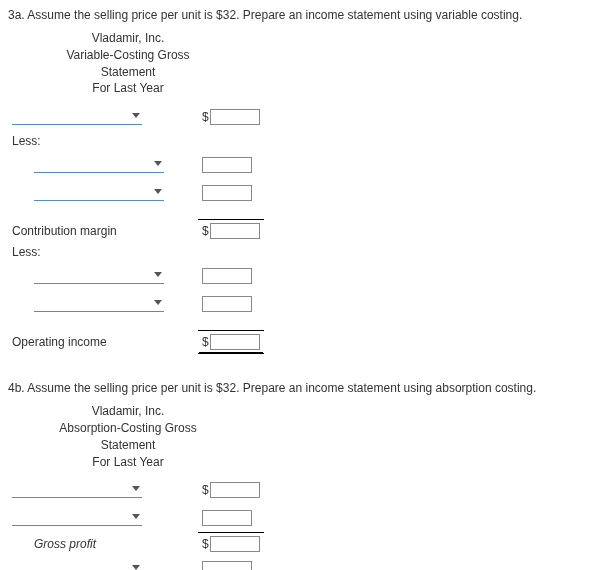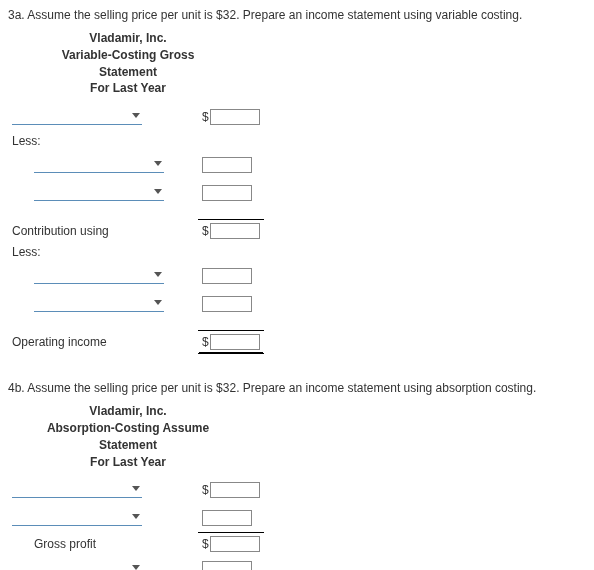--- a/index.html
+++ b/index.html
@@ -6,21 +6,21 @@
   font-family: Verdana, Arial, sans-serif;
   font-size: 12px;
   color: #333;
   margin: 0;
   padding: 8px;
   width: 594px;
   box-sizing: border-box;
 }
 .q-label { font-weight: normal; }
 .q-text { margin-bottom: 8px; }
-.title-block { text-align: center; font-weight: bold; margin-left: 20px; width: 200px; margin-bottom: 6px; line-height: 1.4; }
+.title-block { text-align: center; font-weight: normal; margin-left: 20px; width: 200px; margin-bottom: 6px; line-height: 1.4; }
 table { border-collapse: collapse; }
 td { padding: 3px 4px; vertical-align: middle; font-size: 12px; }
 .lbl-cell { width: 160px; }
 .val-cell { white-space: nowrap; }
 .select-box {
   border: none;
   border-bottom: 1px solid #5b8db8;
   background: #fff;
   width: 130px;
   height: 18px;
@@ -42,21 +42,21 @@
   border: 1px solid #888;
   width: 50px;
   height: 16px;
   font-size: 11px;
   padding: 0 2px;
   box-sizing: border-box;
 }
 .dollar { margin-right: 1px; }
 .underline-top { border-top: 1px solid #000; }
 .dbl-underline { border-top: 1px solid #000; box-shadow: 0 -3px 0 -1px #000; }
-.indent { padding-left: 26px; }
+.indent { padding-left: 26px; font-style: italic; }
 .section-gap { height: 18px; }
 .b-title .company { }
 </style>
 </head>
 <body>
 
 <div class="q-text">
   <span class="q-label">3a.</span>
   <span>Assume the selling price per unit is $32. Prepare an income statement using variable costing.</span>
 </div>
@@ -83,21 +83,21 @@
     <td class="val-cell"><input class="amount-input" style=""></td>
   </tr>
   <tr>
     <td class="lbl-cell indent"><span class="select-box"></span></td>
     <td class="val-cell"><input class="amount-input" style=""></td>
   </tr>
   <tr>
         <td colspan="2" style="height:6px"></td>
       </tr>
   <tr>
-    <td class="lbl-cell">Contribution using</td>
+    <td class="lbl-cell">Contribution margin</td>
     <td class="val-cell underline-top"><span class="dollar">$</span><input class="amount-input" style=""></td>
   </tr>
   <tr>
     <td class="lbl-cell">Less:</td>
     <td></td>
   </tr>
   <tr>
     <td class="lbl-cell indent"><span class="select-box"></span></td>
     <td class="val-cell"><input class="amount-input" style=""></td>
   </tr>
@@ -121,21 +121,21 @@
 
 <div class="section-gap"></div>
 
 <div class="q-text">
   <span class="q-label">4b.</span>
   <span>Assume the selling price per unit is $32. Prepare an income statement using absorption costing.</span>
 </div>
 
 <div class="title-block b-title">
   <div class="company">Vladamir, Inc.</div>
-  <div>Absorption-Costing Assume</div>
+  <div>Absorption-Costing Gross</div>
   <div>Statement</div>
   <div>For Last Year</div>
 </div>
 
 <table>
   <tbody>
       <tr>
     <td class="lbl-cell"><span class="select-box"></span></td>
     <td class="val-cell"><span class="dollar">$</span><input class="amount-input" style=""></td>
   </tr>

